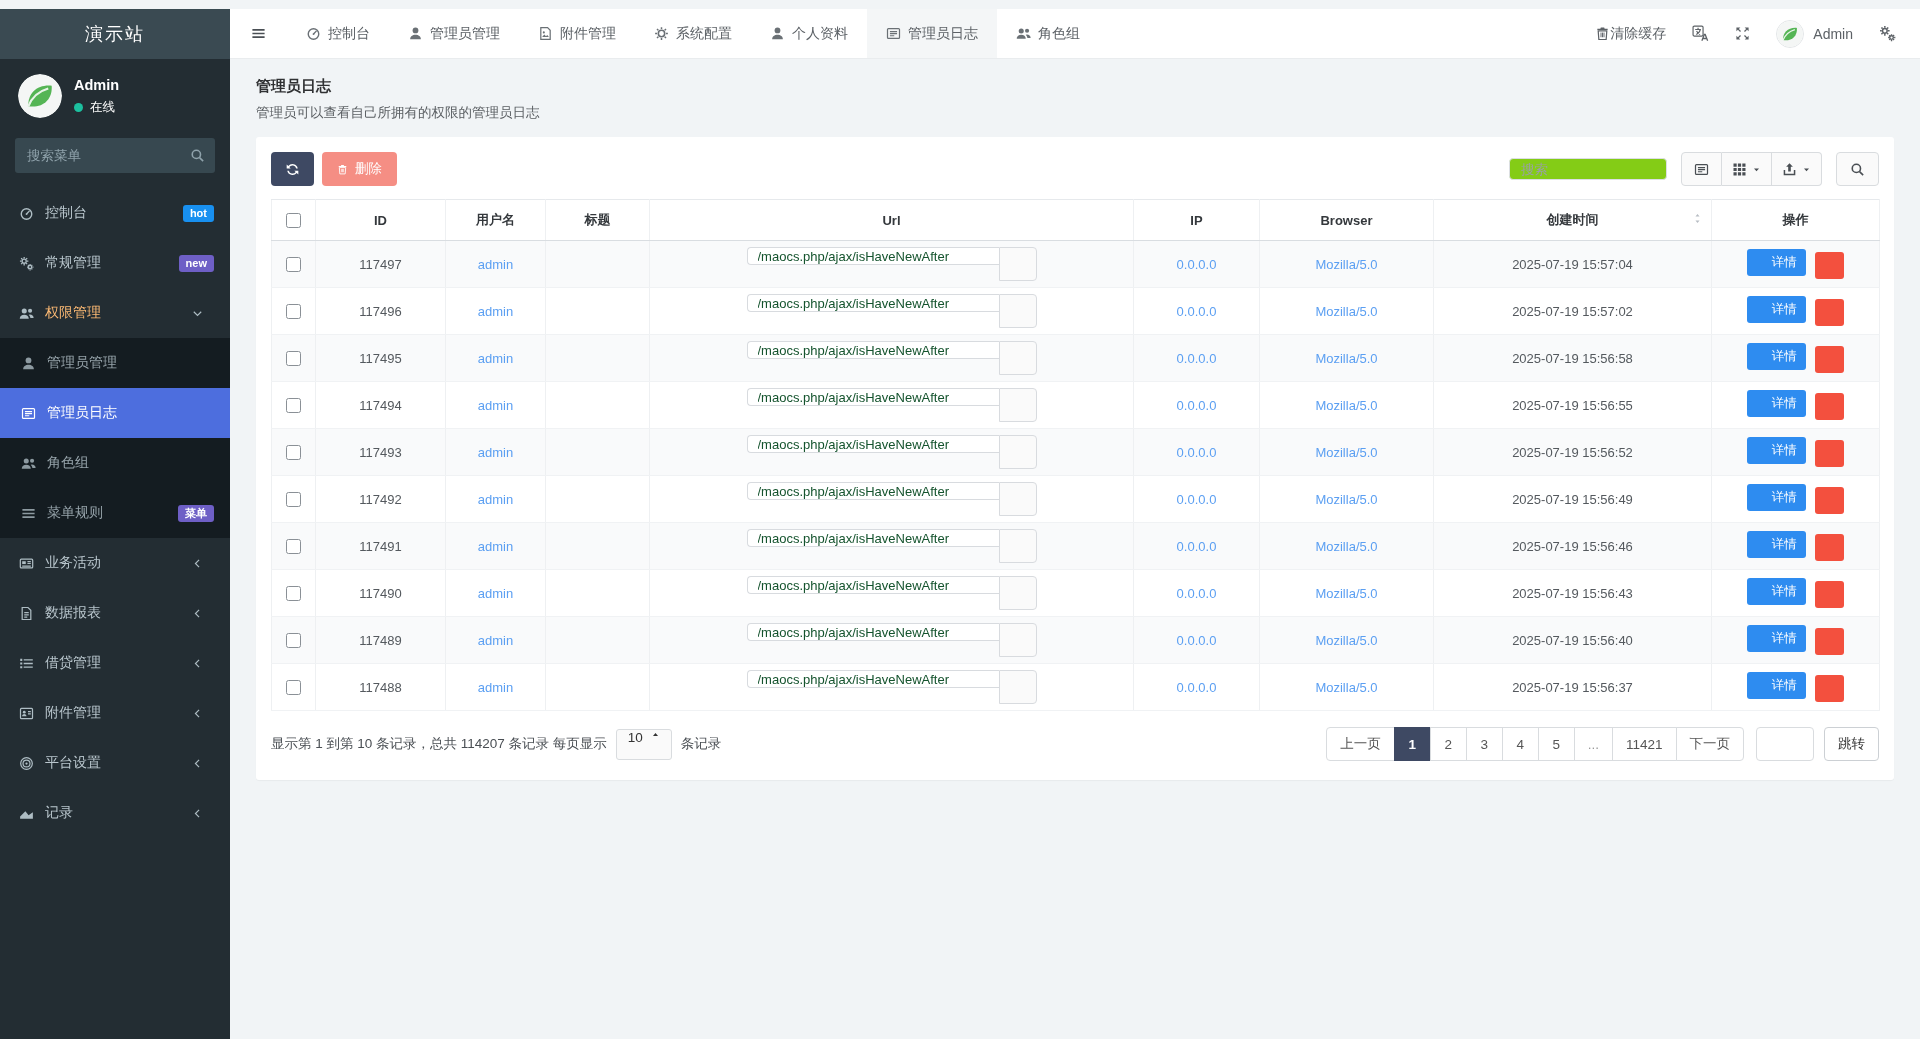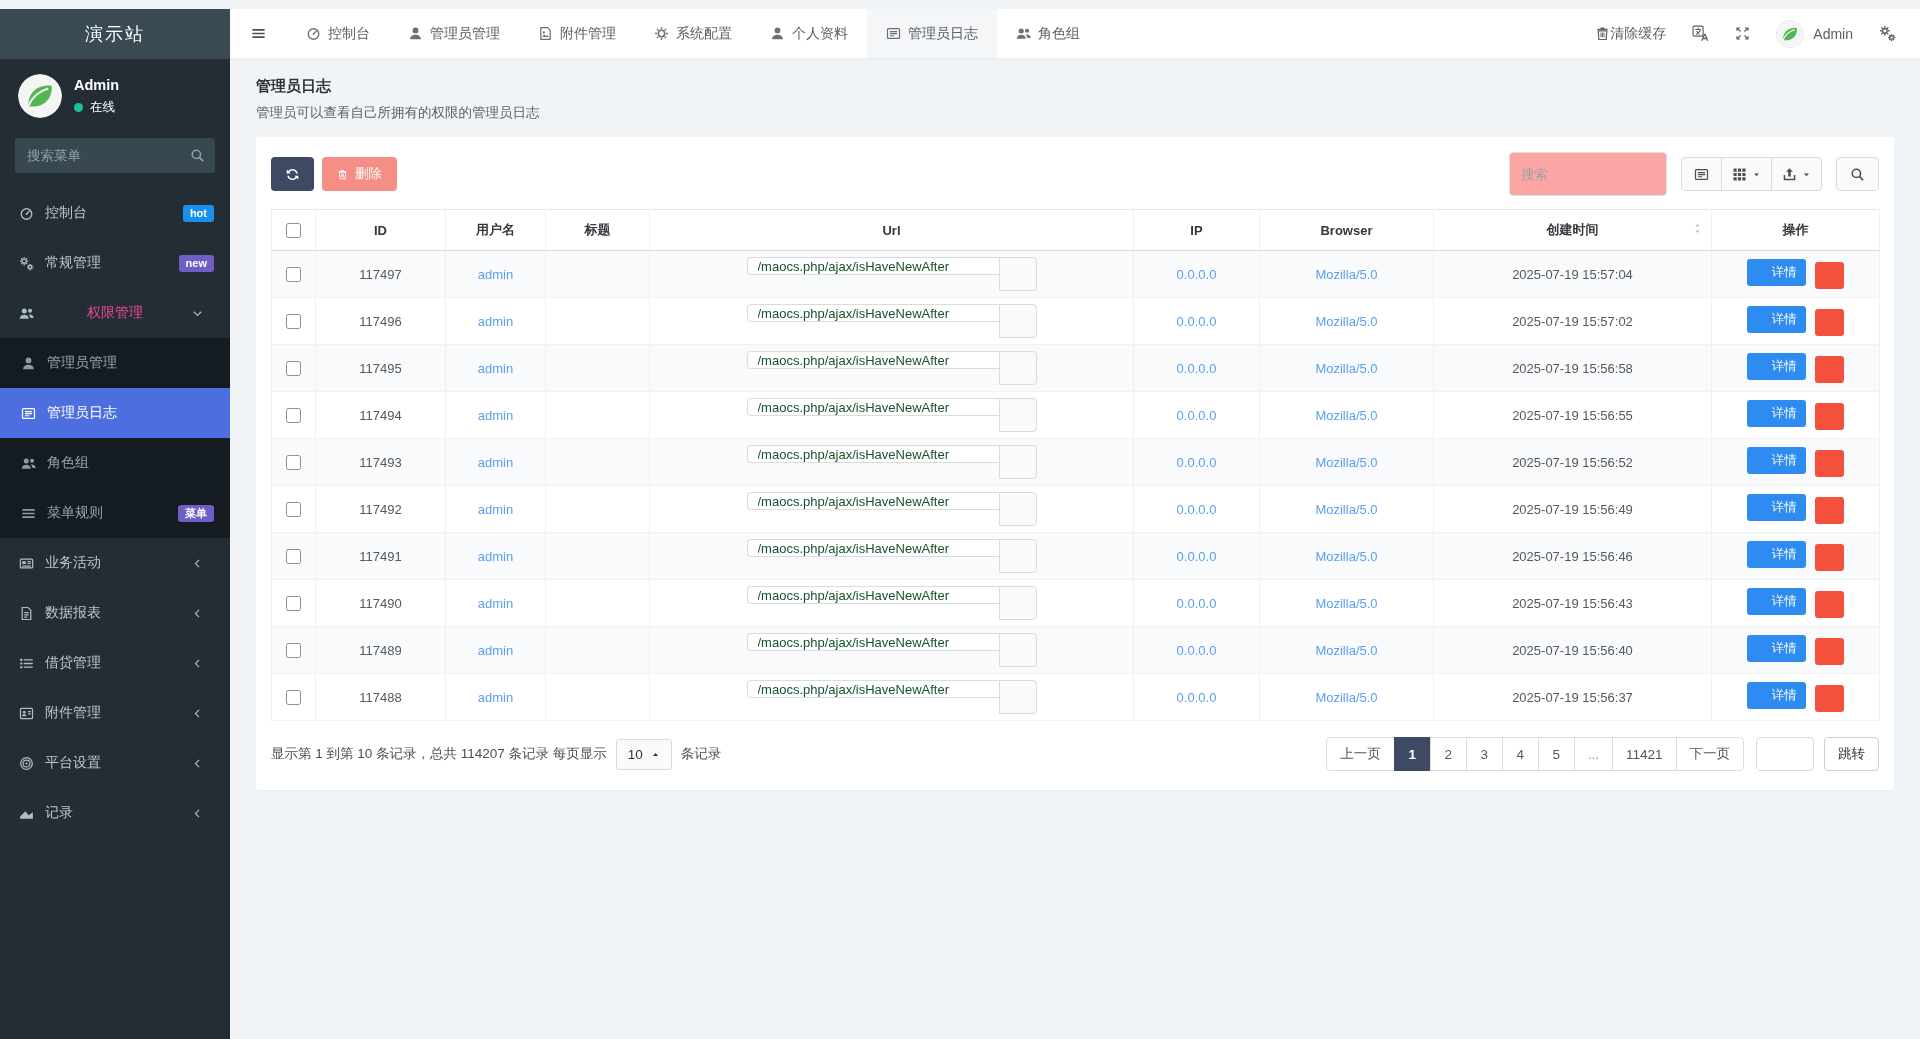--- a/index.html
+++ b/index.html
@@ -16,21 +16,21 @@
   .user-name { color:#fff; font-weight:bold; font-size:14.5px; margin-bottom:6px; }
   .user-status { color:#fff; font-size:12.5px; display:flex; align-items:center; gap:7px; }
   .dot { width:9px; height:9px; border-radius:50%; background:#1cc09f; display:inline-block; }
   .sidebar-search { position:relative; margin:10px 15px 15px; }
   .sidebar-search input { width:100%; height:35px; background:#374850; border:none; border-radius:3px; color:#ccc; padding:0 32px 0 12px; font-size:13.5px; outline:none; font-family:inherit; }
   .sidebar-search input::placeholder { color:#8fa2ab; }
   .side-search-ic { position:absolute; right:10px; top:10px; color:#8fa2ab; }
   .menu-item { height:50px; display:flex; align-items:center; padding:0 16px 0 19px; color:#b9c6cd; font-size:14px; cursor:pointer; }
   .menu-item .svgi { margin-right:11px; color:#aebdc4; }
   .menu-item .lbl { flex:1; }
-  .menu-item.open-parent { color:#ec4899;gap:42px; }
+  .menu-item.open-parent { color:#fdba74; }
   .badge { font-size:11px; font-weight:bold; color:#fff; border-radius:3px; padding:3px 7px; line-height:1; }
   .badge.blue { background:#1890f0; }
   .badge.purple { background:#6e5fc6; }
   .submenu { background:#141c21; }
   .submenu .menu-item { color:#97a4ab; padding-left:21px; }
   .submenu .menu-item .svgi { color:#8d9aa1; }
   .submenu .menu-item.active { background:#4d6ede; color:#fff; }
   .submenu .menu-item.active .svgi { color:#fff; }
   .chev { color:#74828a; }
 
@@ -51,21 +51,21 @@
   .page-heading h1 { font-size:15px; font-weight:bold; color:#303133; margin-bottom:8px; }
   .page-heading .sub { font-size:13.5px; color:#5a5e62; }
   .panel { background:#fff; border-radius:3px; margin-top:15px; padding:15px; box-shadow:0 1px 1px rgba(0,0,0,.04); }
 
   
   .toolbar { display:flex; align-items:center; }
   .btn { height:34px; border:none; border-radius:4px; cursor:pointer; font-family:inherit; display:inline-flex; align-items:center; justify-content:center; font-size:13px; }
   .btn-refresh { width:43px; background:#3e4963; color:#fff; }
   .btn-delete { background:#f58e84; color:#fff; padding:0 15px; gap:7px; margin-left:8px; font-size:13.5px; }
   .toolbar-right { margin-left:auto; display:flex; align-items:center; }
-  .tb-search { width:158px; height:44px; border:1px solid #dcdfe3; border-radius:4px; padding:0 11px; font-size:13.5px; color:#555; outline:none; font-family:inherit; background:#fca5a5; }
+  .tb-search { width:158px; height:22px; border:1px solid #dcdfe3; border-radius:4px; padding:0 11px; font-size:13.5px; color:#555; outline:none; font-family:inherit; background:#84cc16; }
   .tb-search::placeholder { color:#9aa0a6; }
   .btn-group { display:flex; margin-left:14px; }
   .btn-tool { background:#fafafa; border:1px solid #d9dcdf; height:34px; min-width:41px; padding:0 10px; display:inline-flex; align-items:center; justify-content:center; gap:5px; color:#4a4f54; cursor:pointer; }
   .btn-group .btn-tool + .btn-tool { border-left:none; }
   .btn-group .btn-tool:first-child { border-radius:4px 0 0 4px; }
   .btn-group .btn-tool:last-child { border-radius:0 4px 4px 0; }
   .btn-search { margin-left:14px; border-radius:4px; border:1px solid #d9dcdf; background:#fafafa; width:43px; height:34px; display:inline-flex; align-items:center; justify-content:center; color:#4a4f54; cursor:pointer; }
 
   
   .table-wrap { margin-top:13px; }
@@ -78,21 +78,21 @@
   .cb { appearance:none; -webkit-appearance:none; width:15px; height:15px; border:1px solid #8a9096; border-radius:2.5px; background:#fff; cursor:pointer; vertical-align:middle; }
   .sort-ic { color:#b8bdc4; position:absolute; right:8px; top:13px; }
   .url-group { display:inline-flex; vertical-align:middle; }
   .url-input { width:252px; height:18px; border:1px solid #d8dbdf; border-right:none; border-radius:4px 0 0 4px; padding:0 10px; font-size:13px; color:#14532d; background:#fff; outline:none; font-family:inherit; }
   .url-addon { width:38px; height:34px; border:1px solid #d8dbdf; border-radius:0 4px 4px 0; background:#fafafa; color:#55595e; cursor:pointer; display:inline-flex; align-items:center; justify-content:center; }
   .btn-detail { background:#2e8cf0; color:#fff; border:none; border-radius:3px; height:27px; padding:0 9px; font-size:12.5px; display:inline-flex; align-items:center; gap:5px; cursor:pointer; font-family:inherit; }
   .btn-del { background:#f3503e; color:#fff; border:none; border-radius:3px; height:27px; width:29px; margin-left:6px; display:inline-flex; align-items:center; justify-content:center; cursor:pointer; vertical-align:middle; }
 
   
   .table-footer { display:flex; align-items:center; margin-top:16px; font-size:13.5px; color:#4a4f54; padding-bottom:4px; }
-  .pagesize { display:inline-flex; align-items:center; gap:8px; border:1px solid #d9dcdf; background:#fafafa; border-radius:3px; height:31px; padding:0 11px; margin:0 9px; cursor:pointer; color:#333; }
+  .pagesize { display:inline-flex; align-items:flex-start; gap:8px; border:1px solid #d9dcdf; background:#fafafa; border-radius:3px; height:31px; padding:0 11px; margin:0 9px; cursor:pointer; color:#333; }
   .pagination { margin-left:auto; display:flex; align-items:center; }
   .page-item { min-width:37px; height:34px; padding:0 13px; display:inline-flex; align-items:center; justify-content:center; border:1px solid #d9dcdf; background:#fff; color:#555; font-size:13.5px; cursor:pointer; margin-left:-1px; white-space:nowrap; }
   .page-item:first-child { border-radius:4px 0 0 4px; margin-left:0; }
   .page-item:last-child { border-radius:0 4px 4px 0; }
   .page-item.active { background:#3e4963; border-color:#3e4963; color:#fff; font-weight:bold; }
   .page-item.muted { color:#999; }
   .jump-input { width:58px; height:34px; border:1px solid #d9dcdf; border-radius:4px; margin-left:12px; outline:none; padding:0 8px; font-family:inherit; background:#fff; }
   .btn-jump { margin-left:10px; border:1px solid #ccd0d4; background:#fff; border-radius:4px; height:34px; padding:0 13px; font-size:13.5px; color:#333; cursor:pointer; font-family:inherit; }
 
   .svgi { display:inline-flex; width:15px; height:15px; flex:0 0 auto; }

